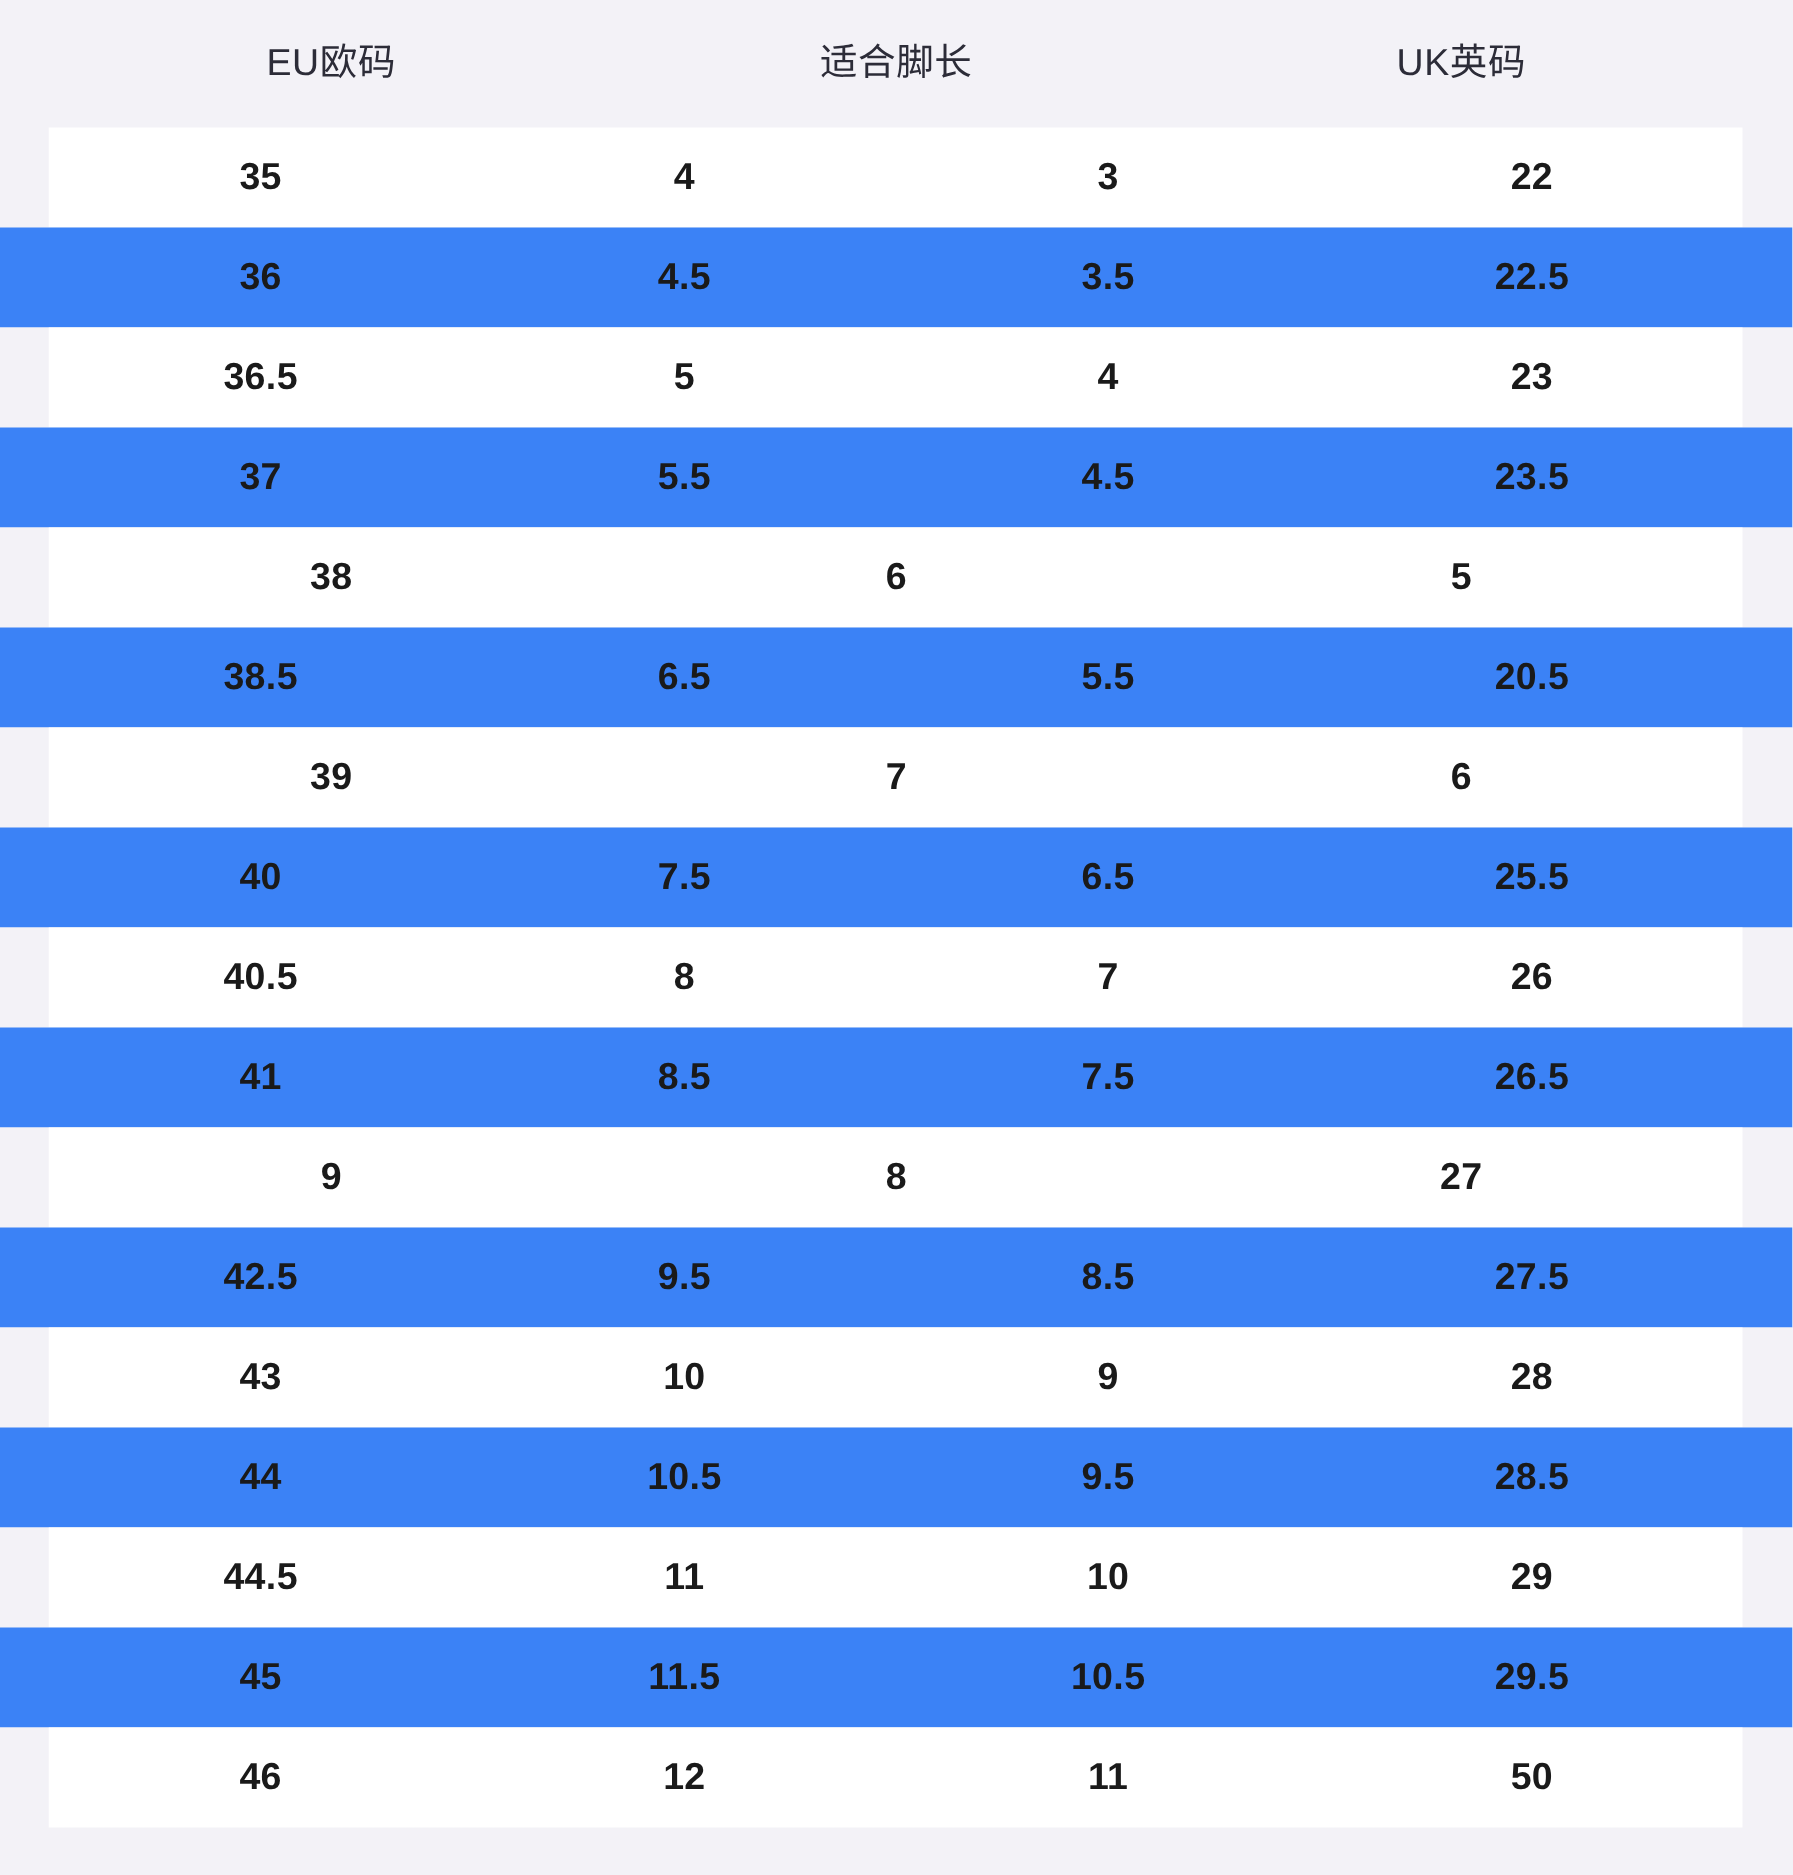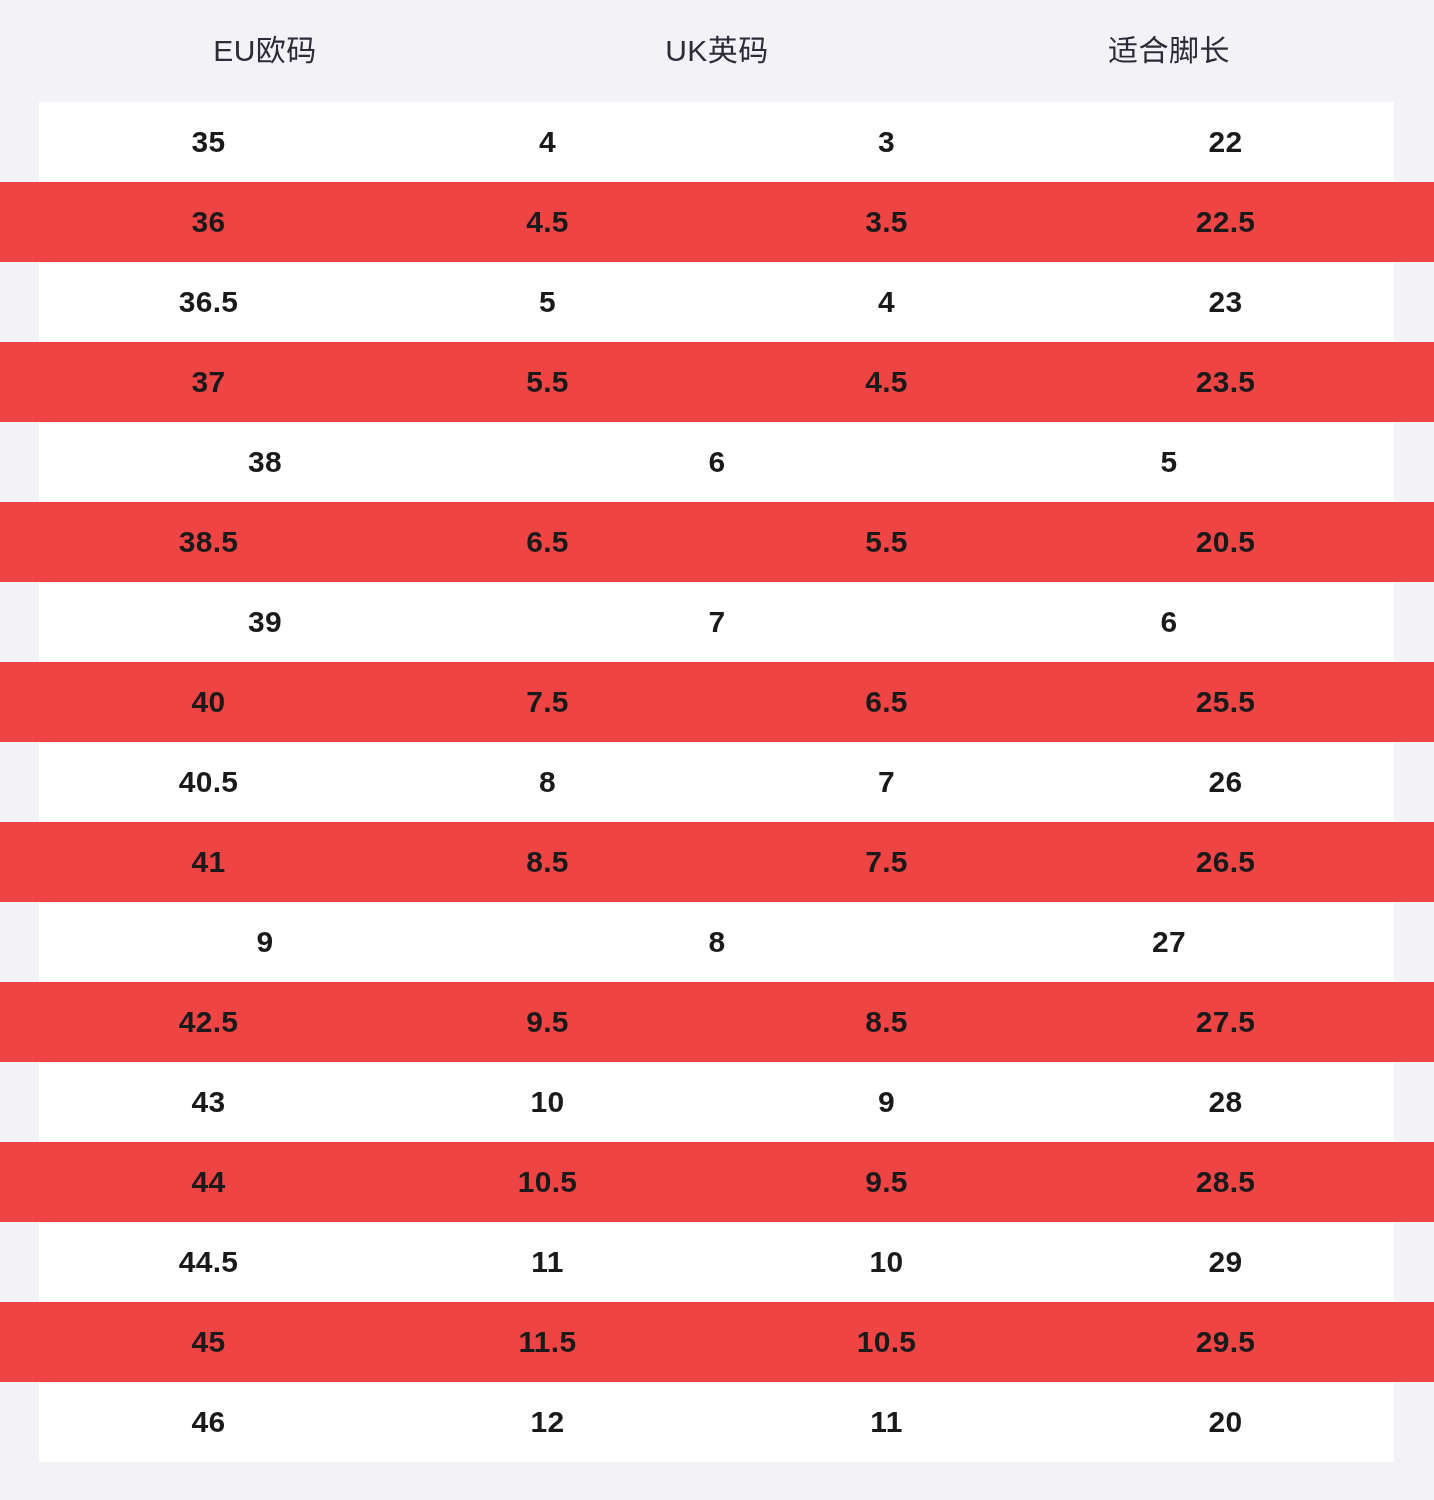--- a/index.html
+++ b/index.html
@@ -45,21 +45,21 @@
   
   .chart-body {
     display: block;
   }
   .chart-row {
     height: 80px;
     display: flex;
     align-items: center;
     box-sizing: border-box;
     padding: 0 39px;
-    background: #ef4444;
+    background: #3b82f6;
   }
   .chart-row.odd-row {
     
     background:
       linear-gradient(#ffffff, #ffffff) no-repeat 39px 0 / 1355px 100%,
       #f3f2f7;
   }
   .chart-row .cell {
     flex: 1 1 0;
     text-align: center;
@@ -70,22 +70,22 @@
     letter-spacing: 0.3px;
   }
 </style>
 </head>
 <body>
 
 <div class="size-chart">
 
   <div class="chart-header">
     <div class="cell">EU欧码</div>
+    <div class="cell">适合脚长</div>
     <div class="cell">UK英码</div>
-    <div class="cell">适合脚长</div>
   </div>
 
   <div class="chart-body">
       <div class="chart-row odd-row">
         <div class="cell">35</div>
         <div class="cell">4</div>
         <div class="cell">3</div>
         <div class="cell">22</div>
       </div>
       <div class="chart-row even-row">
@@ -172,17 +172,17 @@
       <div class="chart-row even-row">
         <div class="cell">45</div>
         <div class="cell">11.5</div>
         <div class="cell">10.5</div>
         <div class="cell">29.5</div>
       </div>
       <div class="chart-row odd-row">
         <div class="cell">46</div>
         <div class="cell">12</div>
         <div class="cell">11</div>
-        <div class="cell">20</div>
+        <div class="cell">50</div>
       </div>
     </div>
 
 </div>
 
 </body></html>

